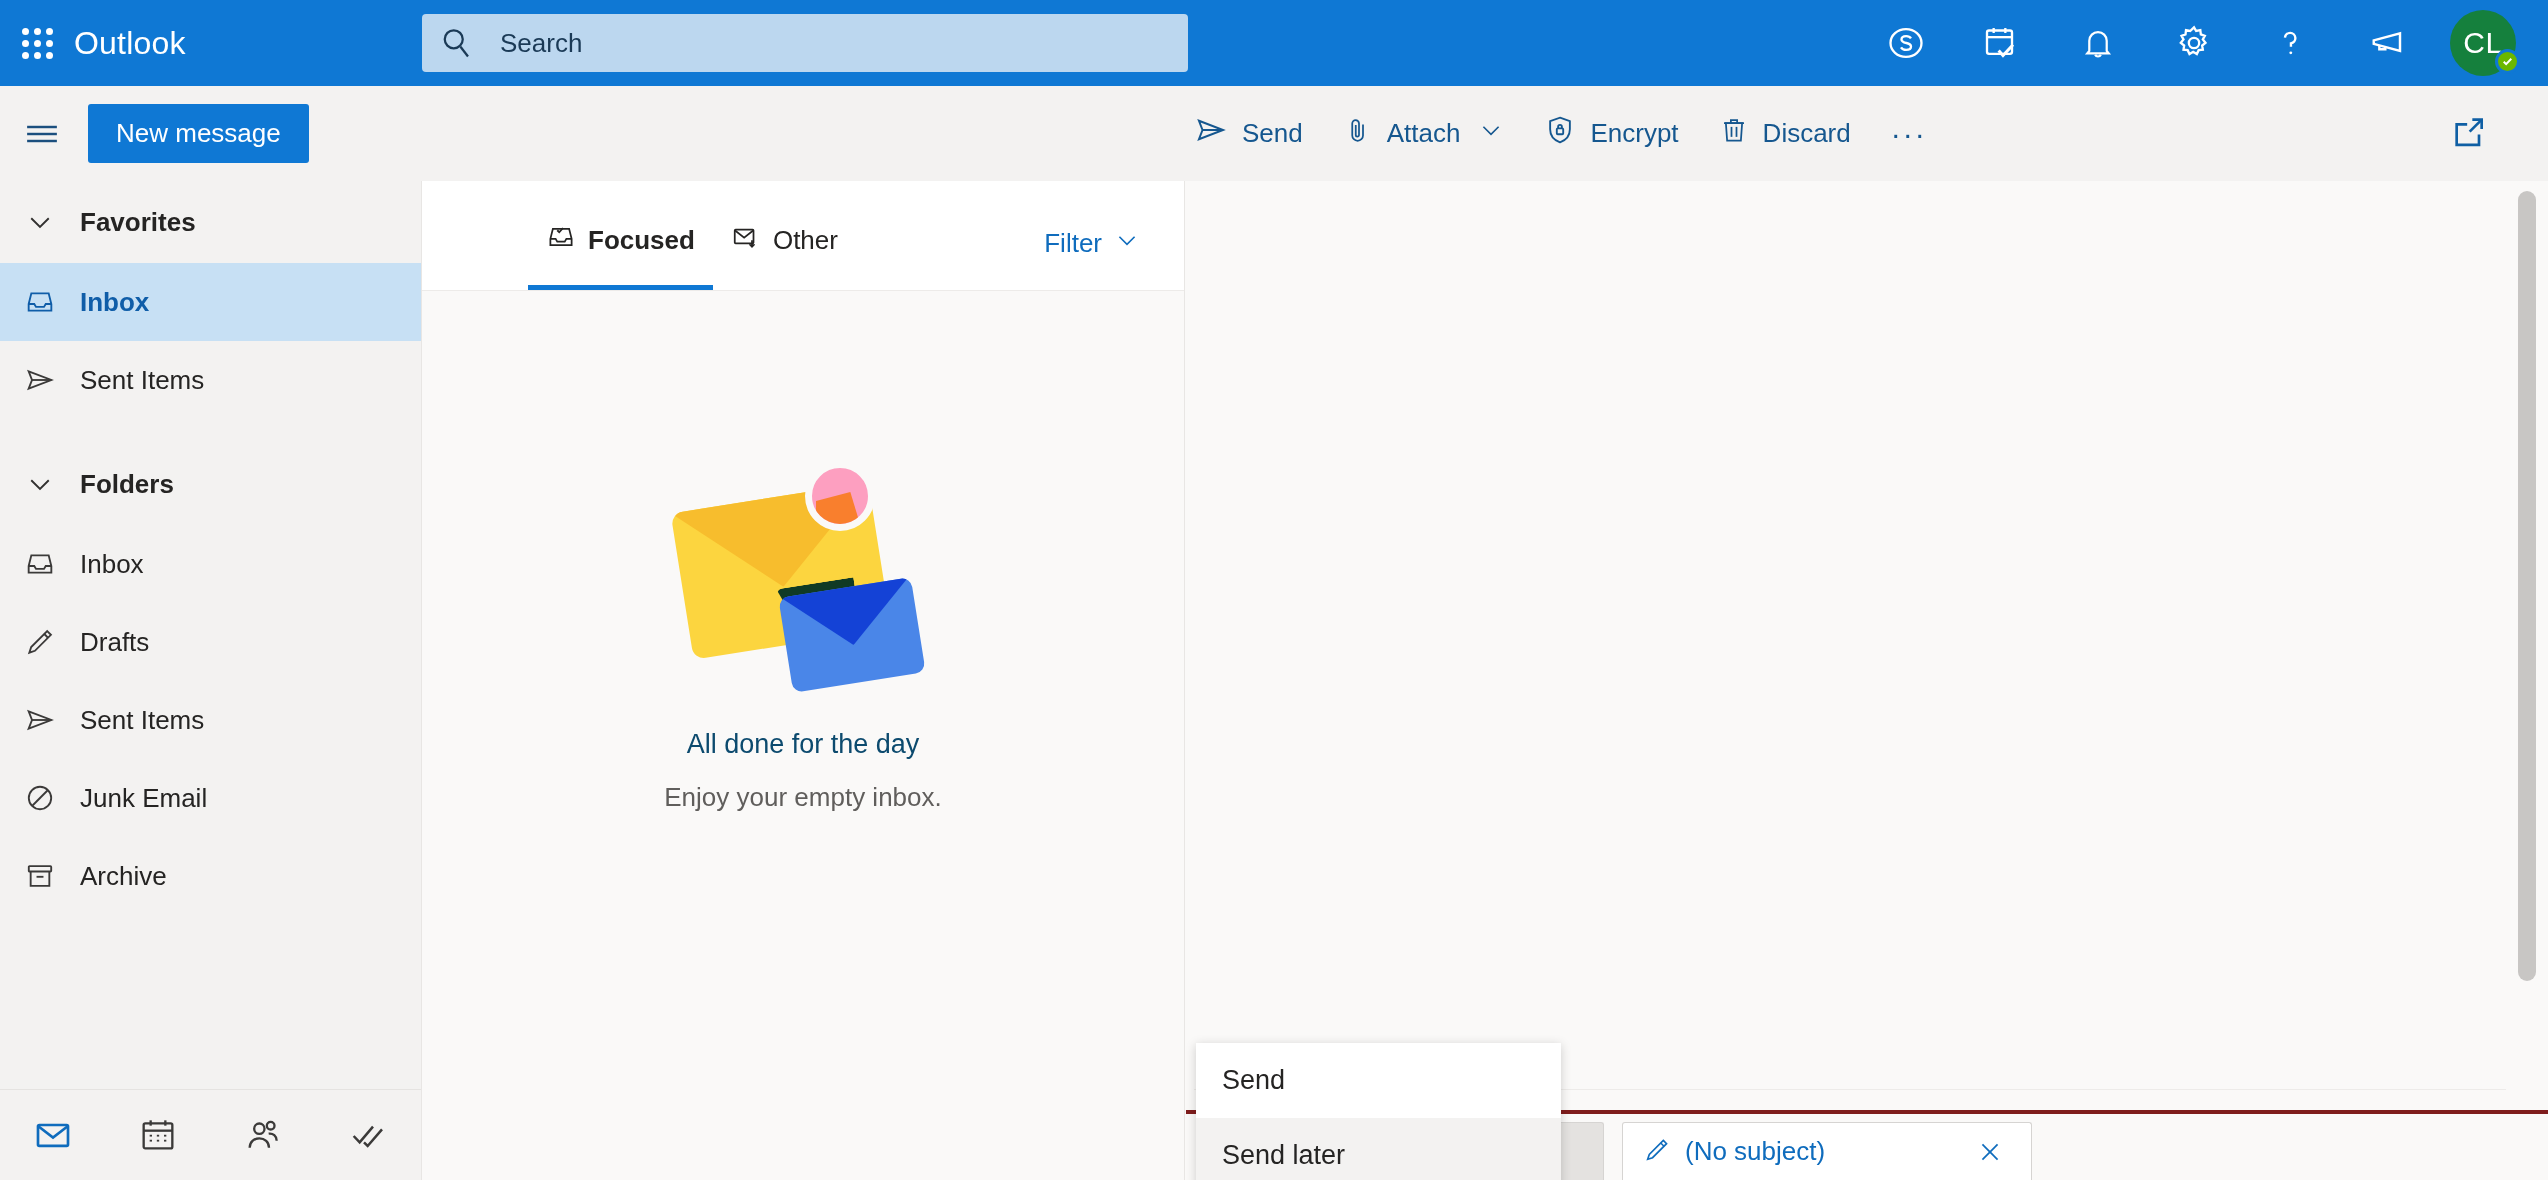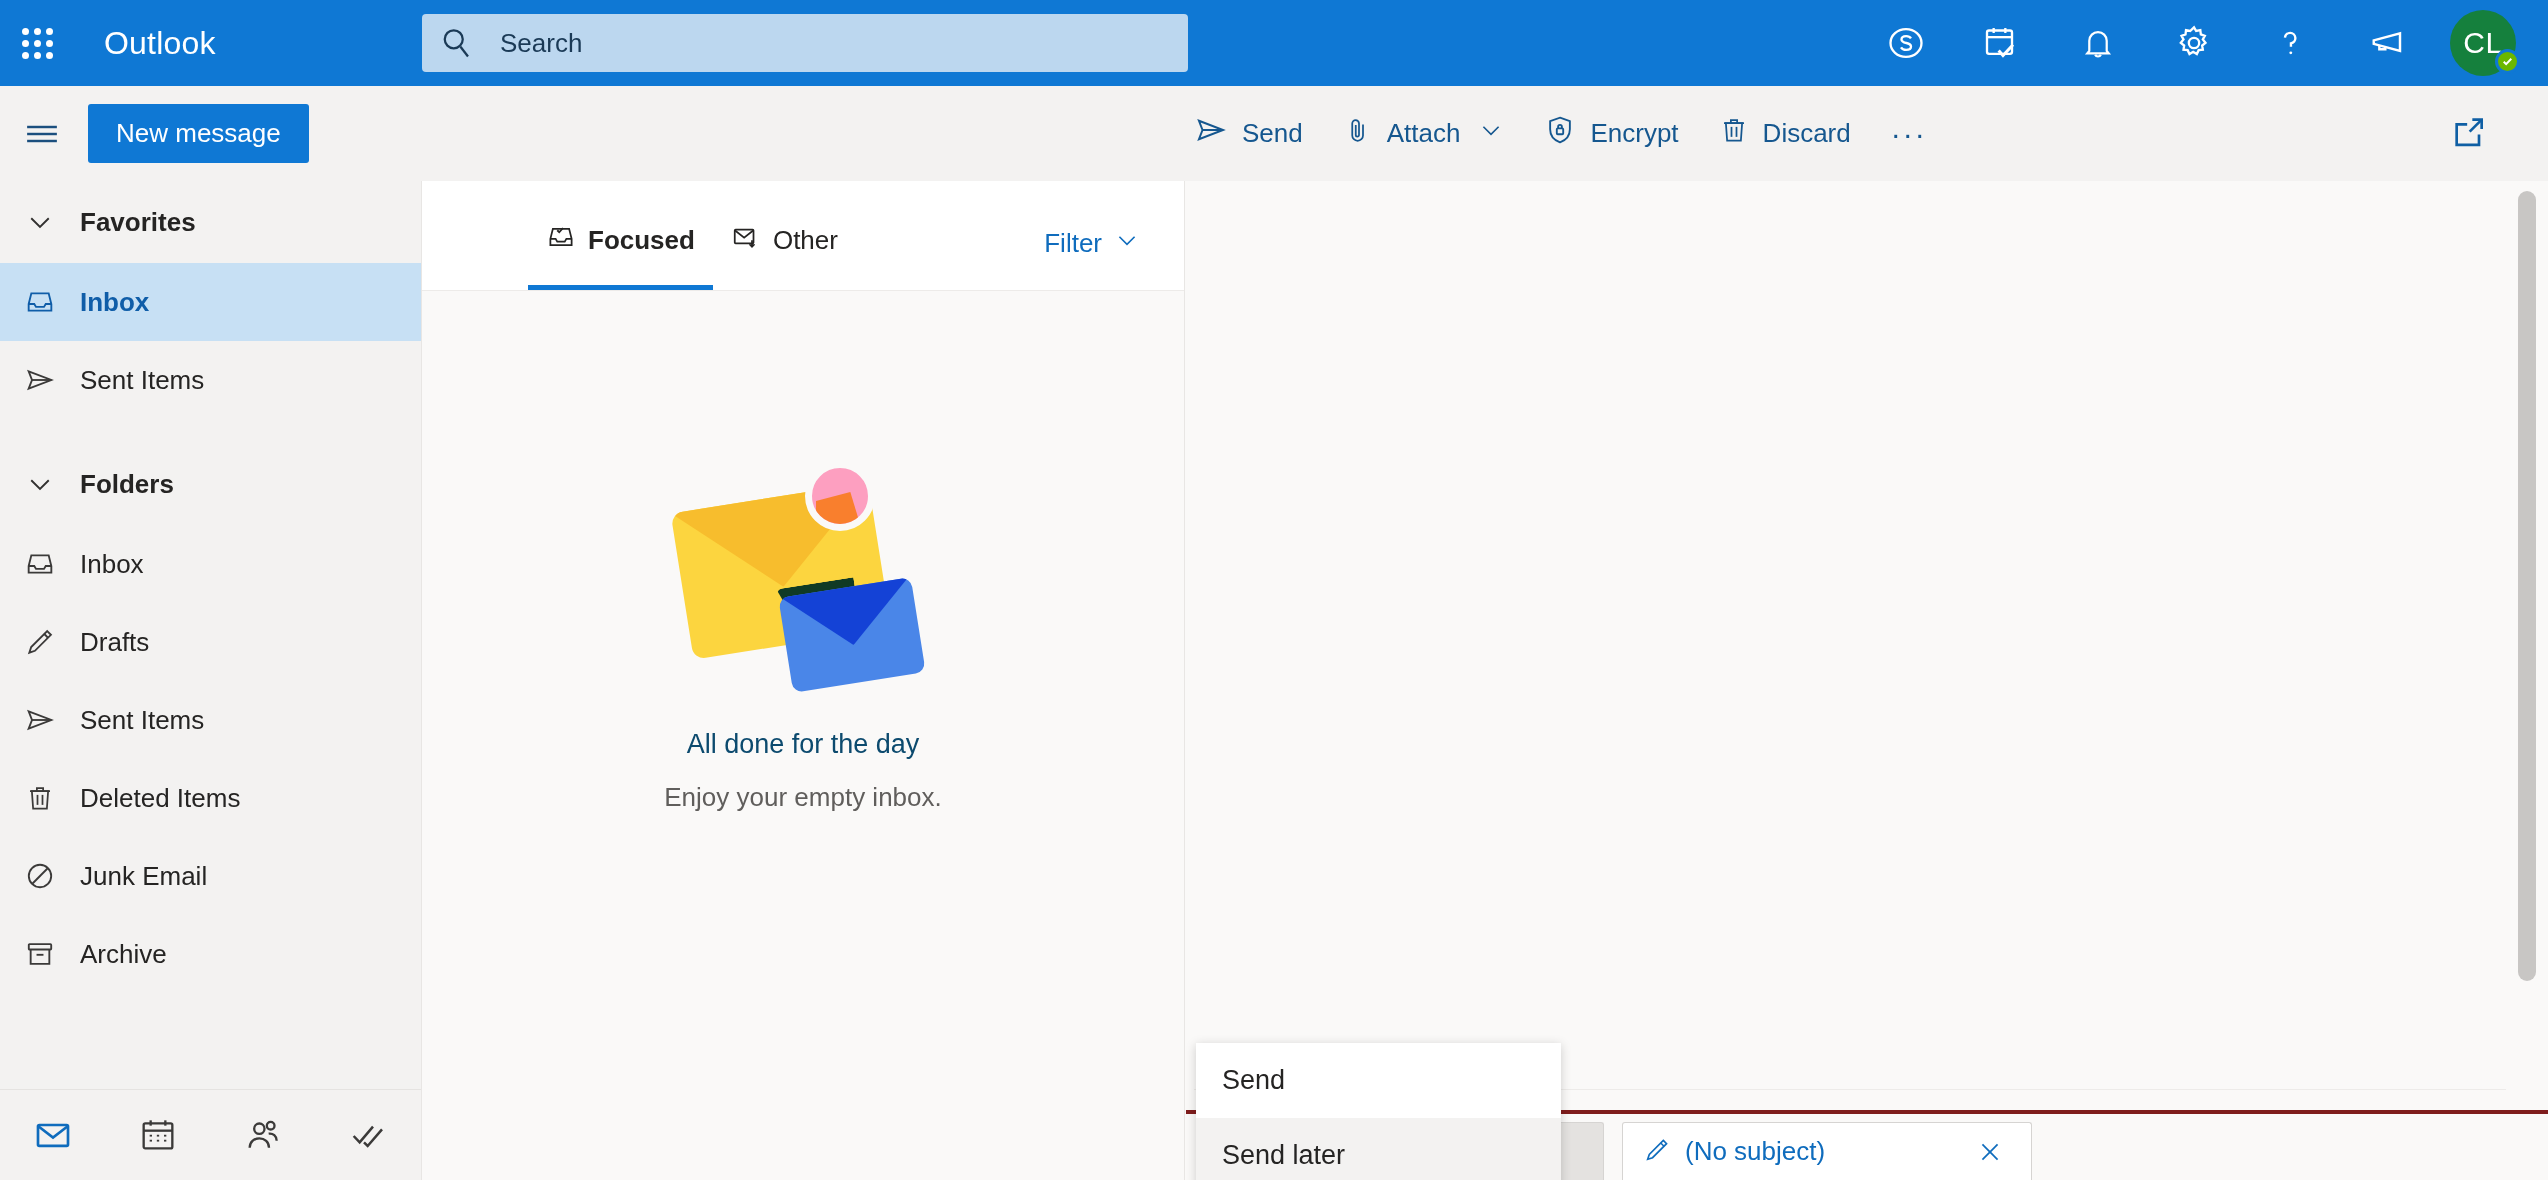--- a/index.html
+++ b/index.html
@@ -19,21 +19,21 @@
   .waffle {
     width: 74px; height: 86px; display: flex; align-items: center;
     justify-content: center; cursor: pointer;
   }
   .waffle-grid {
     display: grid; grid-template-columns: repeat(3, 7px);
     grid-template-rows: repeat(3, 7px); gap: 5px;
   }
   .waffle-grid i { display: block; width: 7px; height: 7px; border-radius: 50%; background: #fff; }
   .brand {
-    color: #fff; font-size: 32px; font-weight: 400; margin-left: 30px;
+    color: #fff; font-size: 32px; font-weight: 400; 
     letter-spacing: .2px; cursor: pointer;
   }
   .searchbox {
     position: absolute; left: 422px; top: 14px; width: 766px; height: 58px;
     background: #bcd7ef; border-radius: 4px; display: flex; align-items: center;
     padding-left: 16px; cursor: text;
   }
   .searchbox .sicon { width: 36px; height: 36px; flex: 0 0 36px; }
   .searchbox .stext { color: #1b3a56; font-size: 26px; margin-left: 26px; }
   .top-icons {
@@ -485,32 +485,20 @@
       <div class="side-item">
         <span class="iwrap">
           <svg width="32" height="32" viewBox="0 0 24 24" fill="none" stroke="#3b3a39" stroke-width="1.4">
             <path d="M3.5 5.5L20.5 12 3.5 18.5 6 12z"></path>
               <line x1="6" y1="12" x2="20.5" y2="12"></line>
           </svg>
         </span>
         <span class="ilabel">Sent Items</span>
       </div>
 
-      <div class="side-item">
-        <span class="iwrap">
-          <svg width="30" height="32" viewBox="0 0 24 24" fill="none" stroke="#3b3a39" stroke-width="1.4">
-            <path d="M5.5 6.5h13l-1 14h-11z"></path>
-              <line x1="4" y1="6.5" x2="20" y2="6.5"></line>
-            <path d="M9.5 6.5V4h5v2.5"></path>
-            <line x1="10" y1="9.5" x2="10" y2="17.5"></line>
-              <line x1="14" y1="9.5" x2="14" y2="17.5"></line>
-          </svg>
-        </span>
-        <span class="ilabel">Deleted Items</span>
-      </div>
 
       <div class="side-item">
         <span class="iwrap">
           <svg width="32" height="32" viewBox="0 0 24 24" fill="none" stroke="#3b3a39" stroke-width="1.4">
             <circle cx="12" cy="12" r="8.4"></circle>
               <line x1="6.2" y1="17.8" x2="17.8" y2="6.2"></line>
           </svg>
         </span>
         <span class="ilabel">Junk Email</span>
       </div>

